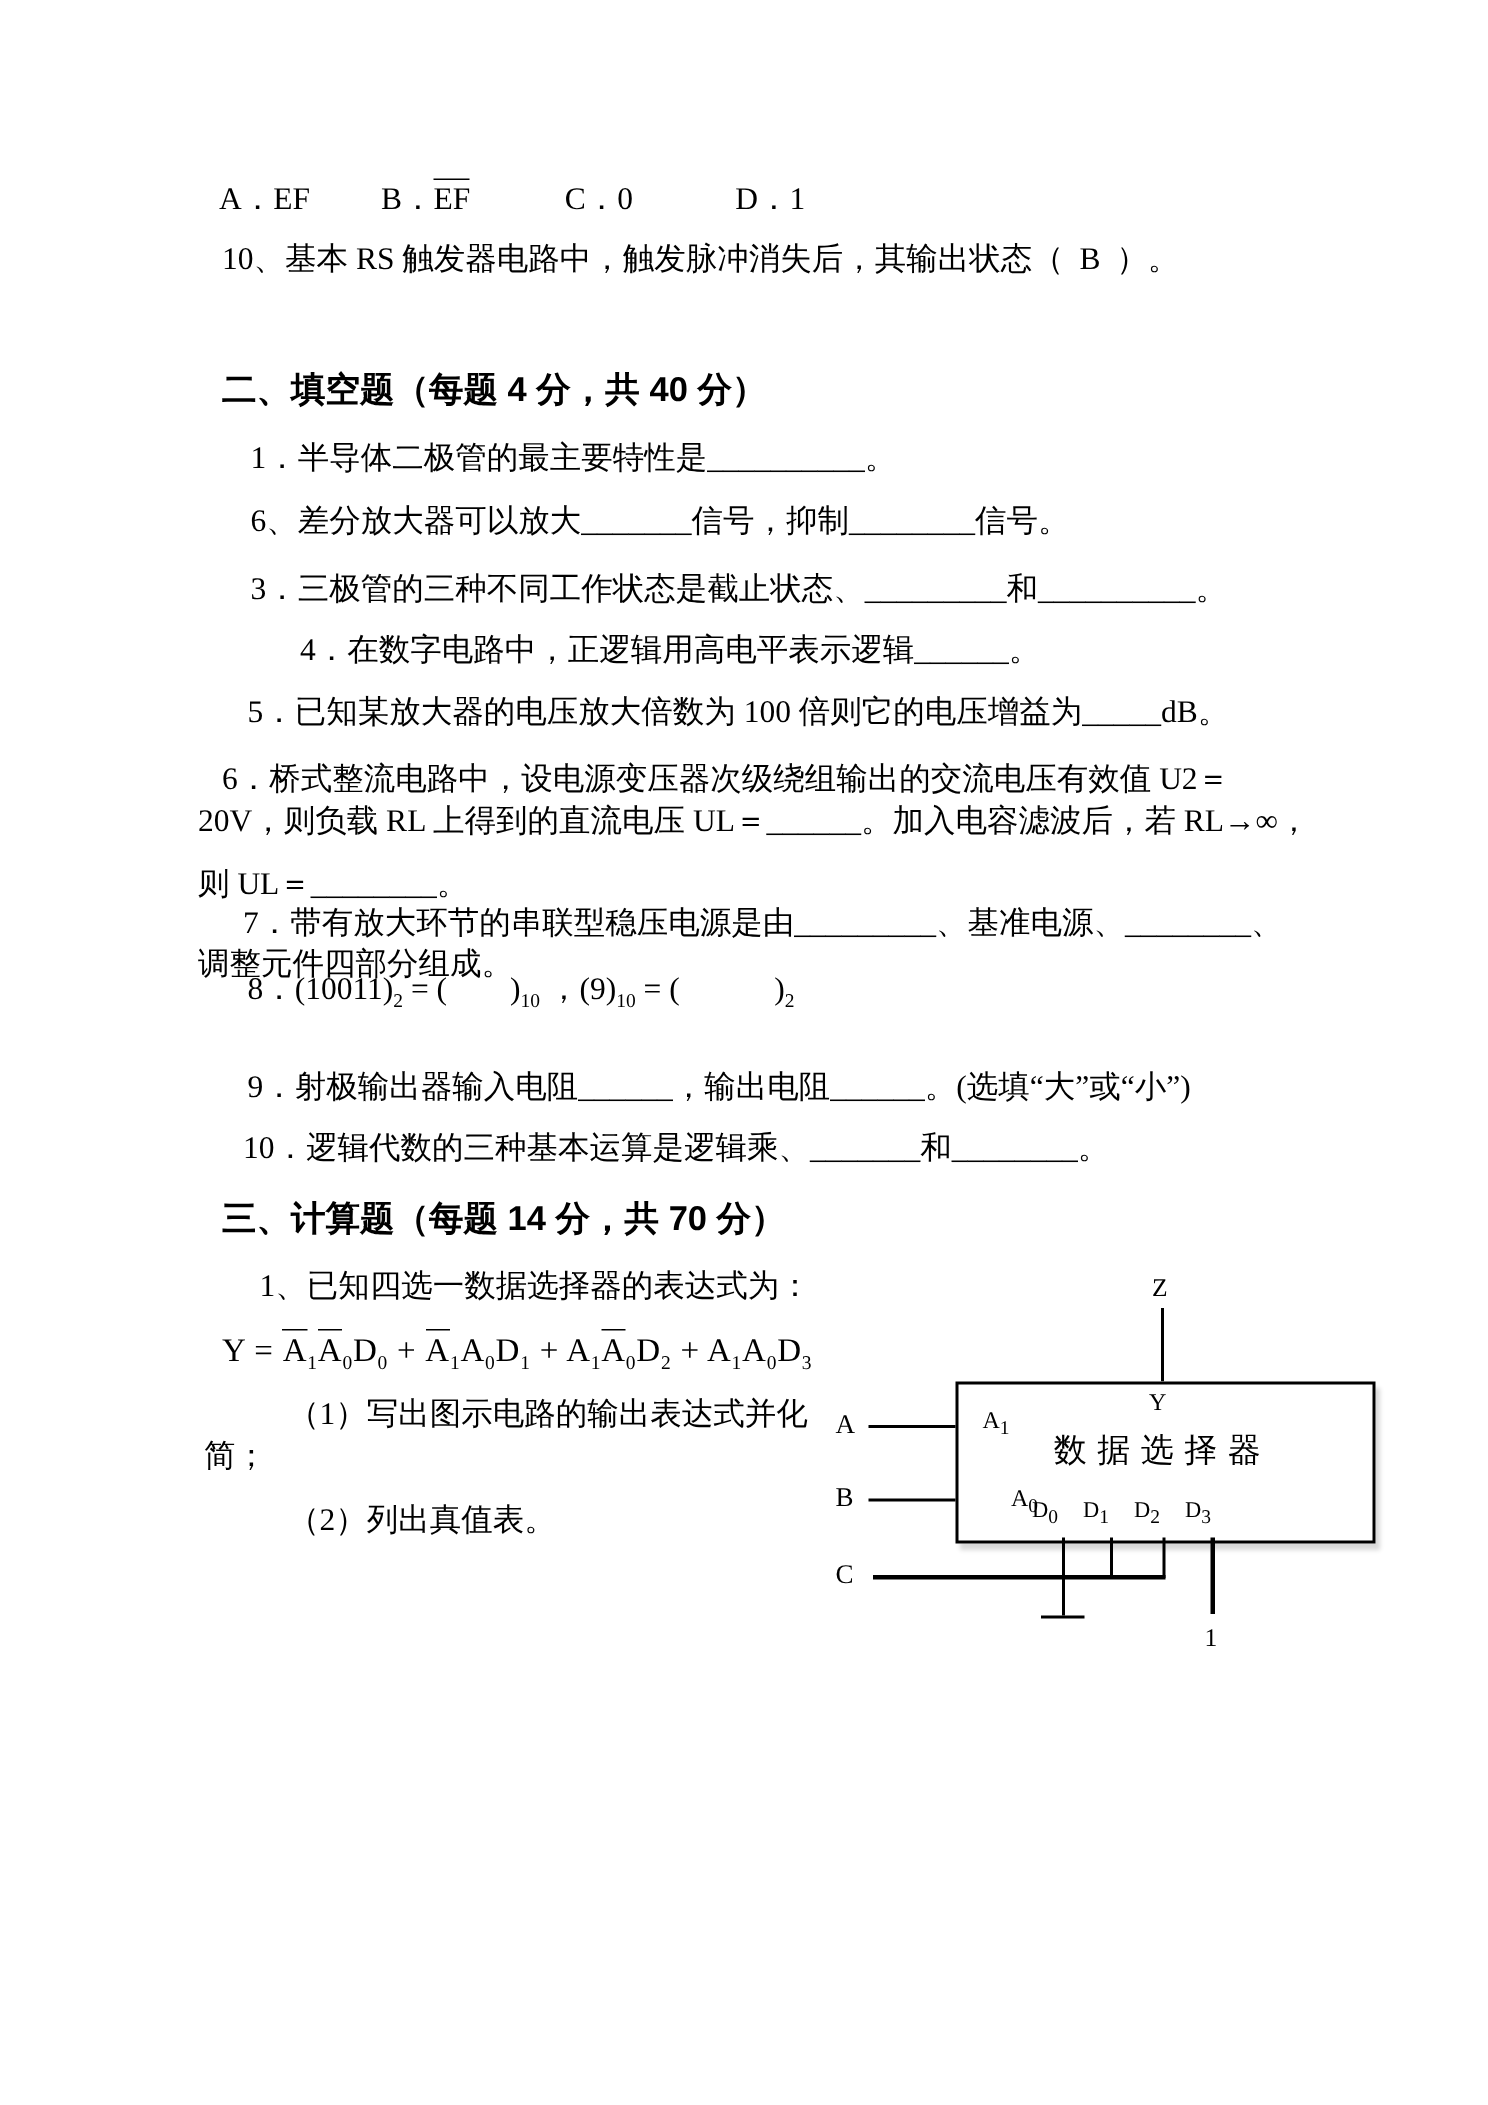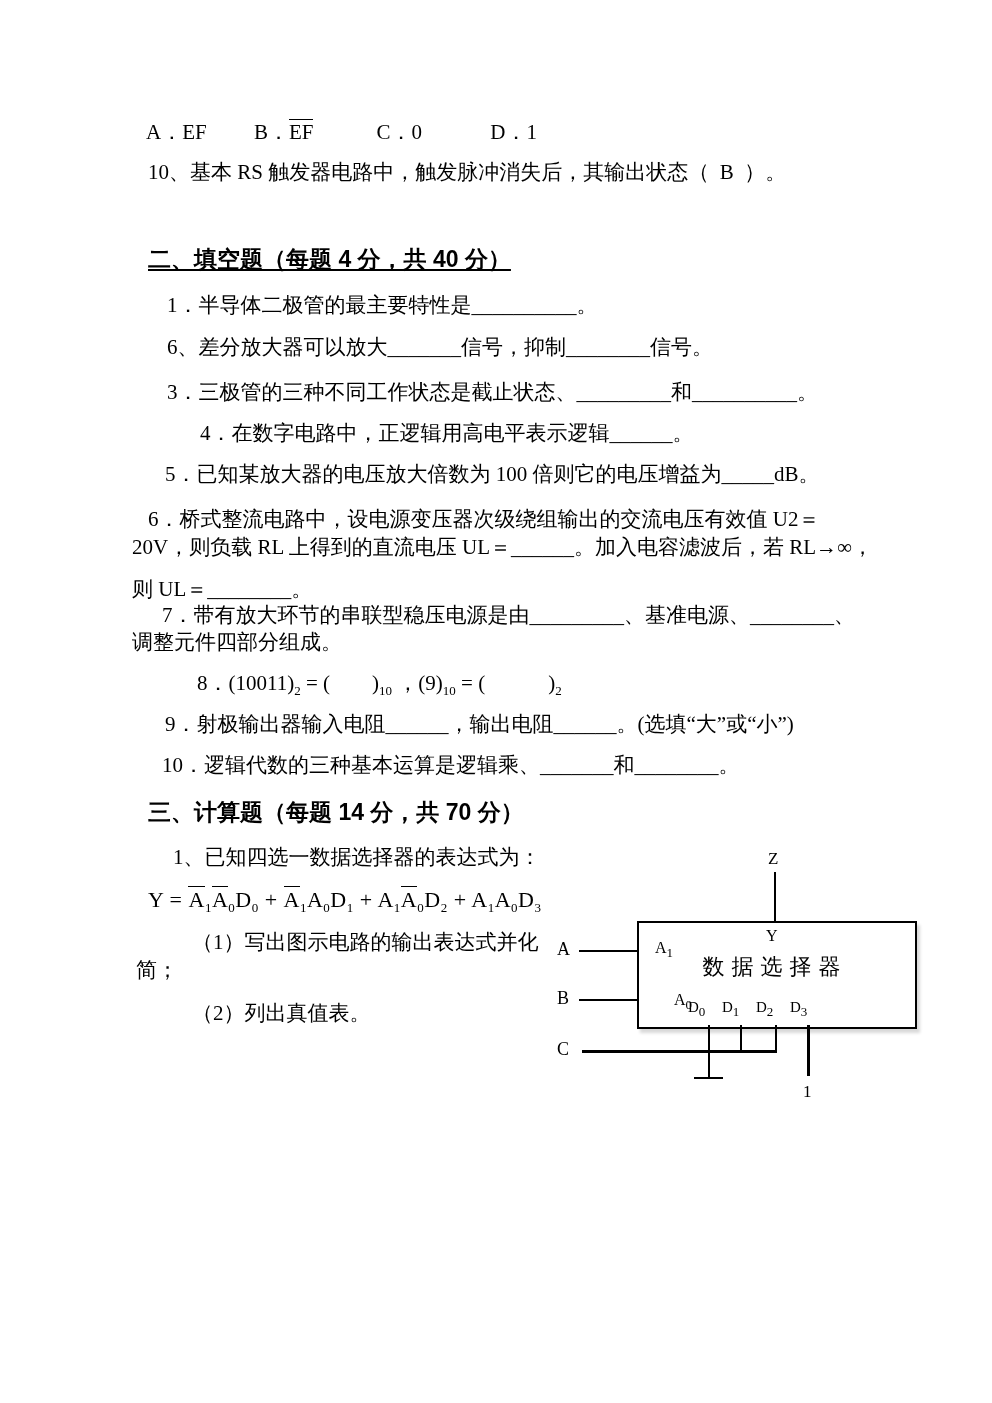--- a/index.html
+++ b/index.html
@@ -49,32 +49,32 @@
   .dports span.port{display:inline-block;width:34px;}
 </style>
 </head>
 <body>
 
 <div class="page">
 
   <div class="tl" style="left:146px;top:119px;"><span>A．EF</span><span>　　 </span><span>B．</span><span class="ov">EF</span><span>　　　</span><span>C．0</span><span>　　　 </span><span>D．1</span></div>
   <div class="tl" style="left:148px;top:159px;">10、基本 RS 触发器电路中，触发脉冲消失后，其输出状态（  B  ）。</div>
 
-  <div class="tl h" style="left:148px;top:246px;text-decoration:underline;">二、填空题（每题 4 分，共 40 分）</div>
+  <div class="tl h" style="left:148px;top:246px;">二、填空题（每题 4 分，共 40 分）</div>
   <div class="tl" style="left:167px;top:292px;">1．半导体二极管的最主要特性是__________。</div>
   <div class="tl" style="left:167px;top:334px;">6、差分放大器可以放大_______信号，抑制________信号。</div>
   <div class="tl" style="left:167px;top:379px;">3．三极管的三种不同工作状态是截止状态、_________和__________。</div>
   <div class="tl" style="left:167px;top:420px;margin-left:33px;">4．在数字电路中，正逻辑用高电平表示逻辑______。</div>
   <div class="tl" style="left:165px;top:461px;">5．已知某放大器的电压放大倍数为 100 倍则它的电压增益为_____dB。</div>
   <div class="tl" style="left:148px;top:506px;">6．桥式整流电路中，设电源变压器次级绕组输出的交流电压有效值 U2＝</div>
   <div class="tl" style="left:132px;top:534px;">20V，则负载 RL 上得到的直流电压 UL＝______。加入电容滤波后，若 RL→∞，</div>
   <div class="tl" style="left:132px;top:562px;margin-top:14px;">则 UL＝________。</div>
   <div class="tl" style="left:162px;top:602px;">7．带有放大环节的串联型稳压电源是由_________、基准电源、________、</div>
   <div class="tl" style="left:132px;top:629px;">调整元件四部分组成。</div>
-  <div class="tl" style="left:165px;top:670px;margin-left:32px;"><span>8．(10011)</span><sub>2</sub><span> = (</span><span>　　</span><span>)</span><sub>10</sub><span> ，(9)</span><sub>10</sub><span> = (</span><span>　　　</span><span>)</span><sub>2</sub></div>
+  <div class="tl" style="left:165px;top:646px;"><span>8．(10011)</span><sub>2</sub><span> = (</span><span>　　</span><span>)</span><sub>10</sub><span> ，(9)</span><sub>10</sub><span> = (</span><span>　　　</span><span>)</span><sub>2</sub></div>
   <div class="tl" style="left:165px;top:711px;">9．射极输出器输入电阻______，输出电阻______。(选填“大”或“小”)</div>
   <div class="tl" style="left:162px;top:752px;">10．逻辑代数的三种基本运算是逻辑乘、_______和________。</div>
 
   <div class="tl h" style="left:148px;top:799px;">三、计算题（每题 14 分，共 70 分）</div>
   <div class="tl" style="left:173px;top:844px;">1、已知四选一数据选择器的表达式为：</div>
   <div class="tl formula" style="left:148px;top:886px;"><span>Y = </span><span class="ov">A</span><sub>1</sub><span class="ov">A</span><sub>0</sub><span>D</span><sub>0</sub><span> + </span><span class="ov">A</span><sub>1</sub><span>A</span><sub>0</sub><span>D</span><sub>1</sub><span> + </span><span>A</span><sub>1</sub><span class="ov">A</span><sub>0</sub><span>D</span><sub>2</sub><span> + </span><span>A</span><sub>1</sub><span>A</span><sub>0</sub><span>D</span><sub>3</sub></div>
   <div class="tl" style="left:192px;top:929px;">（1）写出图示电路的输出表达式并化</div>
   <div class="tl" style="left:136px;top:957px;">简；</div>
   <div class="tl" style="left:192px;top:1000px;">（2）列出真值表。</div>
 

